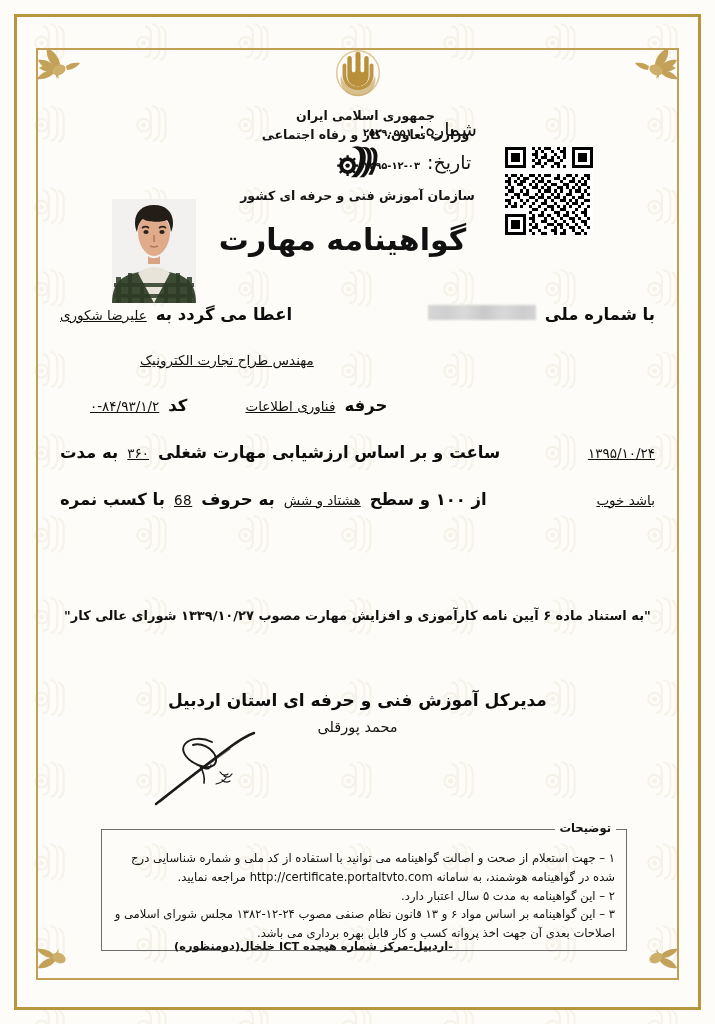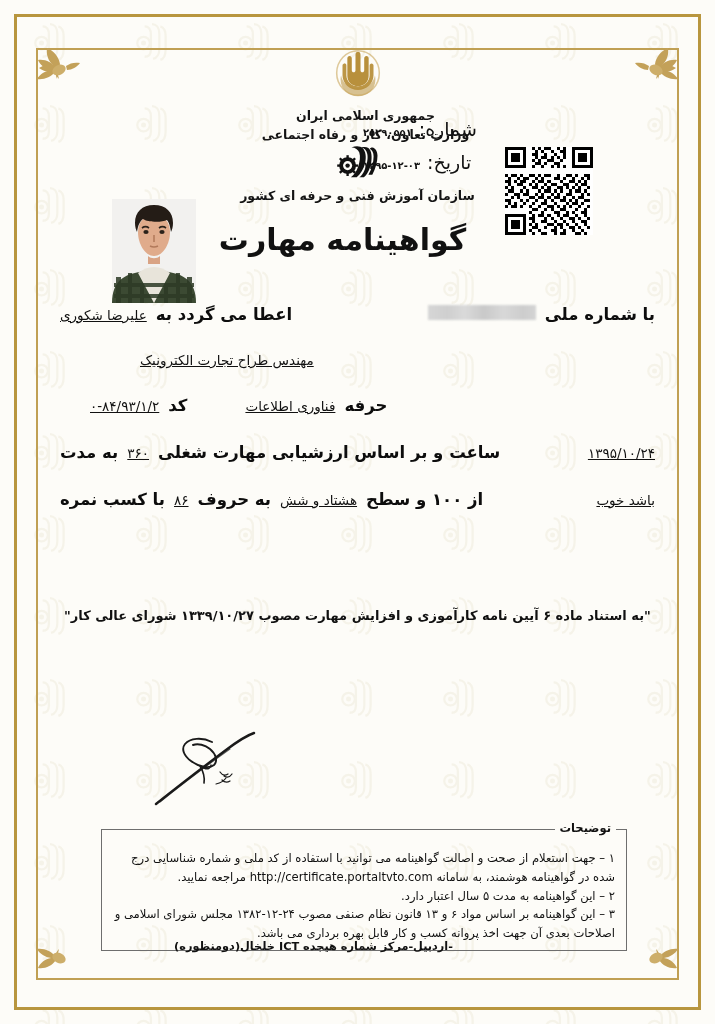--- a/index.html
+++ b/index.html
@@ -1530,29 +1530,33 @@
         <span class="lbl">به مدت</span>
       </div>
     </div>
 
     <div class="row r-wide">
       <span class="val">باشد خوب</span>
       <div class="seg">
         <span class="lbl">از ۱۰۰ و سطح</span>
         <span class="val">هشتاد و شش</span>
         <span class="lbl">به حروف</span>
-        <span class="val num">۸۶</span>
+        <span class="val num">68</span>
         <span class="lbl">با کسب نمره</span>
       </div>
     </div>
 
   </div>
 
   <div class="legal">"به استناد ماده ۶ آیین نامه کارآموزی و افزایش مهارت مصوب ۱۳۳۹/۱۰/۲۷ شورای عالی کار"</div>
 
+  <div class="sig-block">
+    <div class="sig-title">مدیرکل آموزش فنی و حرفه ای استان اردبیل</div>
+    <div class="sig-name">محمد پورقلی</div>
+  </div>
   <div class="signature">
     <svg viewBox="0 0 135 80">
       <g fill="none" stroke="#1a1a1a" stroke-linecap="round">
         <path d="M6 76C26 60 52 40 76 22c12-9 22-15 28-17" stroke-width="2.4"></path>
         <path d="M10 74C30 58 56 38 80 21" stroke-width="1.1" opacity=".7"></path>
         <path d="M62 14c-10-5-22-4-27 2-4 5-1 12 6 17 8 6 18 8 23 4 4-4 2-11-4-16-5-4-12-6-17-4" stroke-width="1.9"></path>
         <path d="M50 38c3 5 5 11 4 17" stroke-width="1.6"></path>
         <path d="M54 40c4 2 7 0 7-3" stroke-width="1.4"></path>
         <path d="M70 44c2 3 5 4 8 2M74 48c3 2 6 1 8-2M72 52c2 2 5 3 8 1" stroke-width="1.2"></path>
         <path d="M66 56c4-1 8-3 10-6" stroke-width="1.1"></path>

